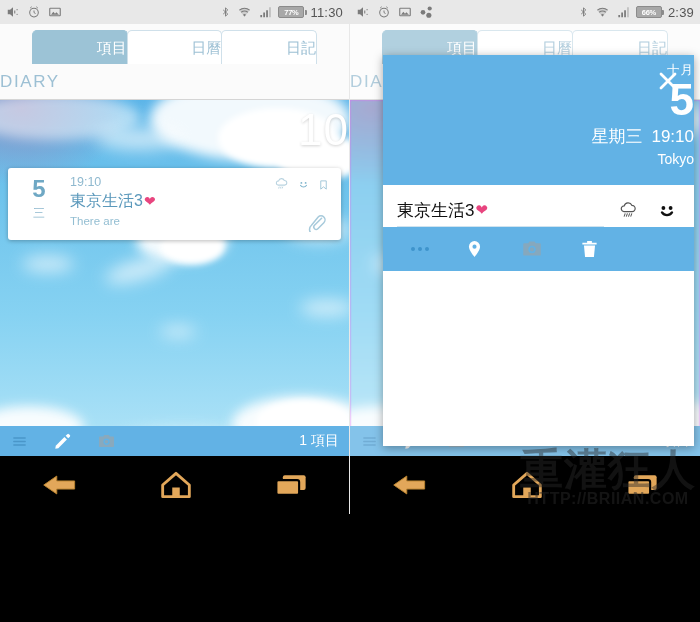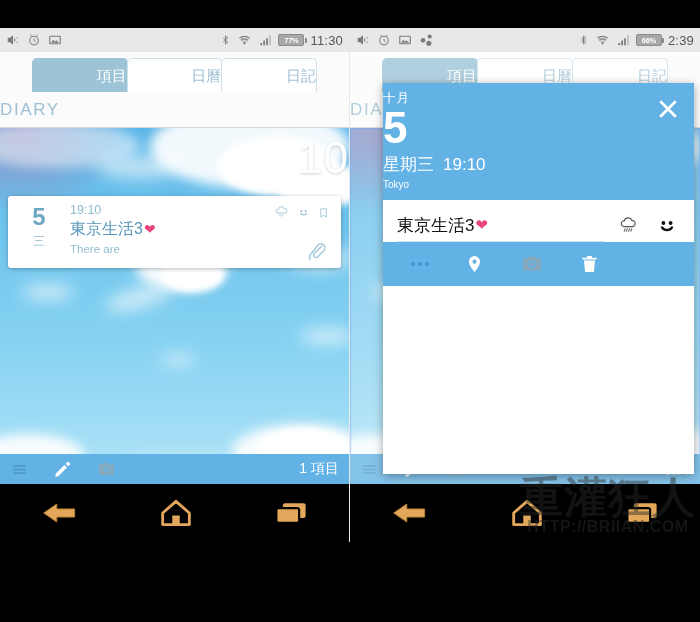--- a/index.html
+++ b/index.html
@@ -2,21 +2,21 @@
 <html><head>
 <meta charset="utf-8">
 <style>
   * { margin:0; padding:0; box-sizing:border-box; }
   html,body { width:700px; height:622px; }
   body {
     font-family:"Liberation Sans","DejaVu Sans",sans-serif;
     background:#000; overflow:hidden;
   }
   .screens { display:flex; width:700px; height:622px; }
-  .phone { position:relative; width:350px; height:514px; overflow:hidden; background:#3b82f6;margin-top:28px; }
+  .phone { position:relative; width:350px; height:514px; overflow:hidden; background:#d946ef; }
   .phone.left { border-right:1px solid #e8e8e8; }
 
   
   .statusbar {
     position:absolute; top:0; left:0; width:100%; height:24px;
     background:#e8e8e8; display:flex; align-items:center;
     padding:0 6px; z-index:40;
   }
   .sb-left { display:flex; align-items:center; gap:7px; }
   .sb-right { margin-left:auto; display:flex; align-items:center; gap:6px; }
@@ -101,27 +101,27 @@
   }
 
   
   .scrim { position:absolute; inset:0; background:rgba(255,255,255,.22); z-index:36; }
   .dialog {
     position:absolute; left:33px; right:6px; top:55px; bottom:68px;
     background:#fff; z-index:38; display:flex; flex-direction:column;
     box-shadow:0 2px 9px rgba(0,0,0,.35);
   }
   .dlg-head {
-    background:#62b2e5; color:#fff; padding:7px 0 10px; position:relative; text-align:left;
+    background:#62b2e5; color:#fff; padding:7px 0 18px; position:relative; text-align:right;
   }
   .dlg-month { font-size:12.5px; letter-spacing:1px; }
   .dlg-daynum { font-size:44px; font-weight:bold; line-height:1.04; margin-top:-2px; }
   .dlg-sub { font-size:17px; margin-top:2px; }
   .dlg-sub .t { margin-left:9px; }
-  .dlg-loc { font-size:10px; margin-top:3px; }
+  .dlg-loc { font-size:14px; margin-top:3px; }
   .dlg-close { position:absolute; right:14px; top:14px; cursor:pointer; }
 
   .dlg-titlerow { display:flex; align-items:center; padding:14px 14px 0; }
   .dlg-title {
     flex:1; font-size:17px; color:#111; display:flex; align-items:center;
     border-bottom:1px solid #cfe3ef; padding-bottom:4px; margin-right:12px;
   }
   .dlg-title .heart { color:#e8457f; font-size:15px; }
   .dlg-tr-icons { display:flex; align-items:center; gap:14px; padding-bottom:3px; }
   .dlg-text { padding:10px 14px; font-size:16px; color:#111; line-height:1.3; flex:1; }

